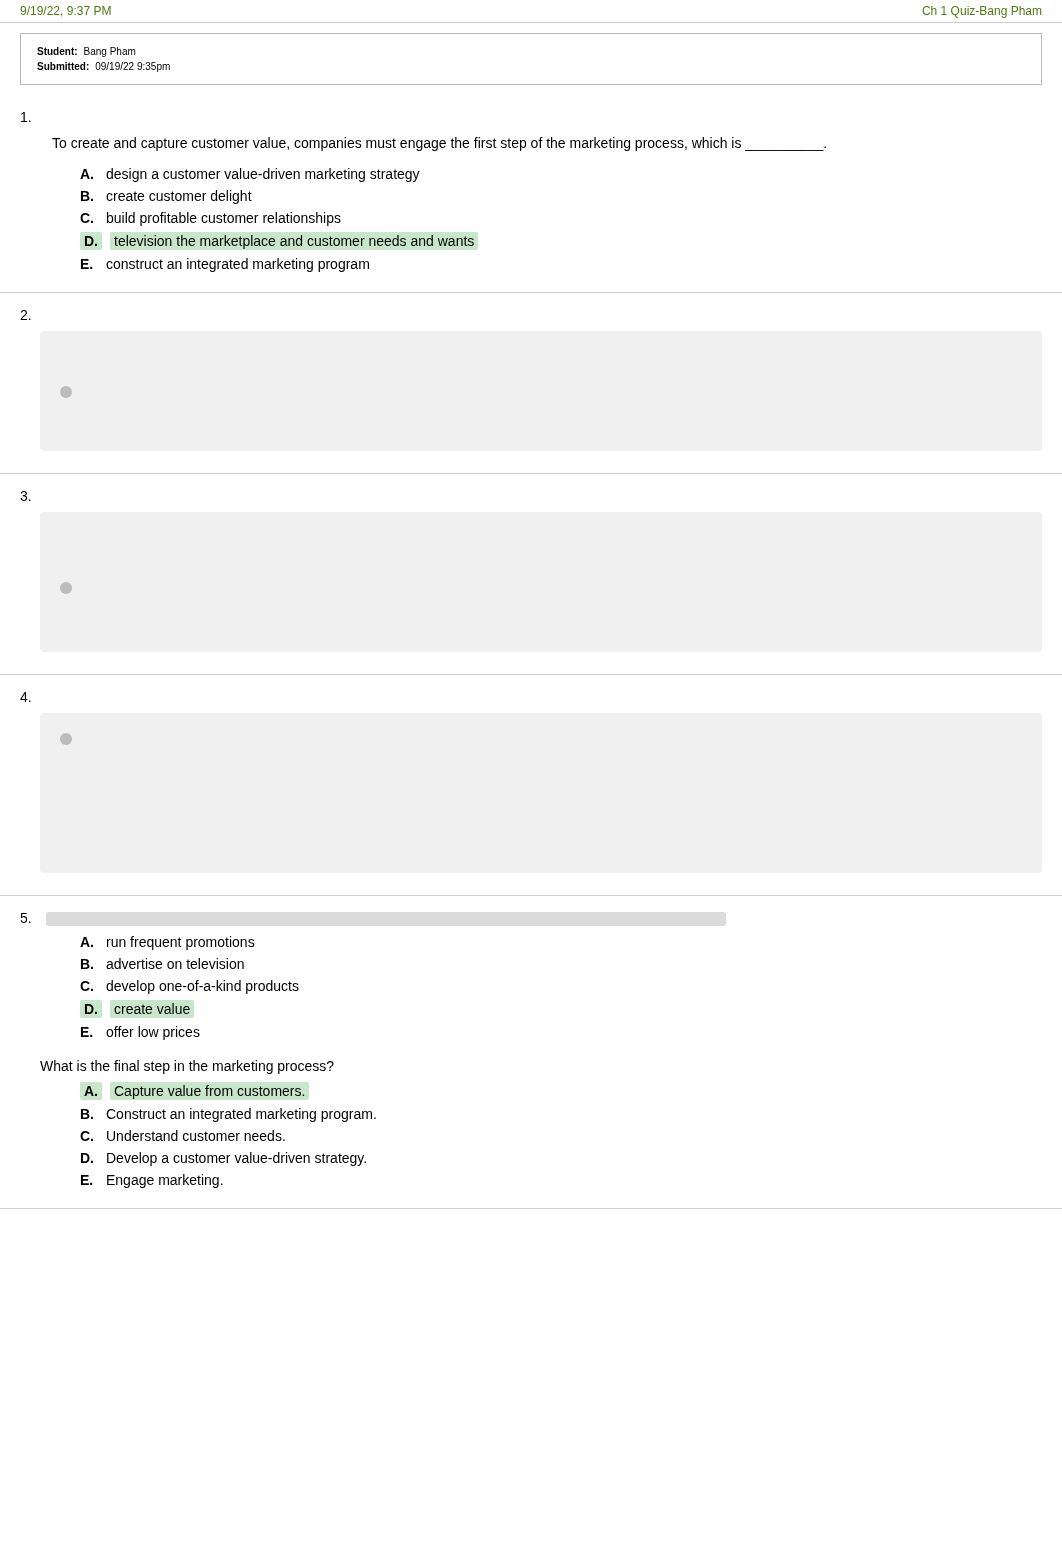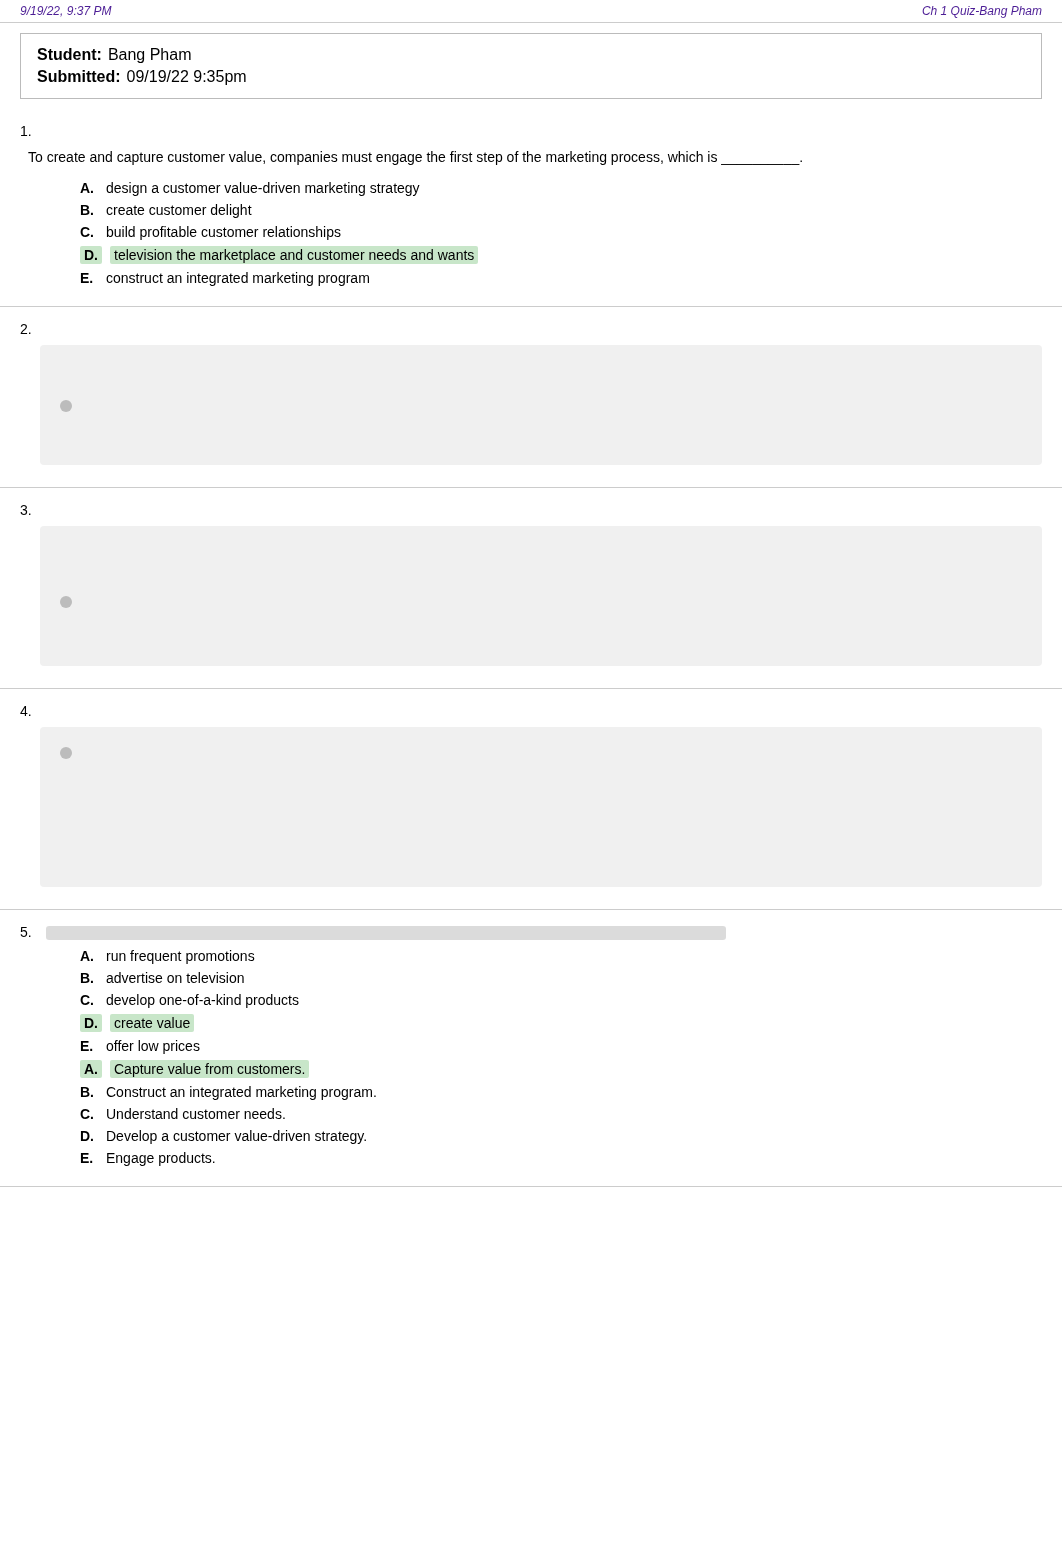--- a/index.html
+++ b/index.html
@@ -10,45 +10,44 @@
       color: #000;
       width: 1062px;
       min-height: 1556px;
     }
     .page-header {
       display: flex;
       justify-content: space-between;
       align-items: center;
       padding: 4px 20px;
       font-size: 12px;
-      color: #4c1d95;
+      color: #4d7c0f;
       border-bottom: 1px solid #ccc;
-      font-style: italic;
     }
     .info-block {
       border: 1px solid #bbb;
       margin: 10px 20px;
       padding: 12px 16px;
       display: flex;
       gap: 20px;
-      font-size: 16px;
+      font-size: 10px;
     }
     .info-block .col { display: flex; flex-direction: column; gap: 4px; }
     .info-block .row { display: flex; gap: 6px; }
     .info-block strong { font-weight: bold; }
     .question-block {
       border-bottom: 1px solid #ccc;
       padding: 14px 20px 14px 20px;
     }
     .question-number {
       font-size: 14px;
       margin-bottom: 8px;
     }
     .question-text {
-      margin-left: 8px;
+      margin-left: 32px;
       margin-bottom: 12px;
       line-height: 1.5;
     }
     .options {
       margin-left: 60px;
     }
     .option-row {
       display: flex;
       align-items: flex-start;
       margin-bottom: 6px;
@@ -186,35 +185,36 @@
     <div class="option-row">
       <span class="option-letter option-highlight">D.</span>
       <span class="option-highlight">create value</span>
     </div>
     <div class="option-row">
       <span class="option-letter">E.</span>
       <span>offer low prices</span>
     </div>
   </div>
 
+  <div class="section-label" style="margin-top:18px;">What is the final step in the marketing process?</div>
   <div class="options">
     <div class="option-row">
       <span class="option-letter option-highlight">A.</span>
       <span class="option-highlight">Capture value from customers.</span>
     </div>
     <div class="option-row">
       <span class="option-letter">B.</span>
       <span>Construct an integrated marketing program.</span>
     </div>
     <div class="option-row">
       <span class="option-letter">C.</span>
       <span>Understand customer needs.</span>
     </div>
     <div class="option-row">
       <span class="option-letter">D.</span>
       <span>Develop a customer value-driven strategy.</span>
     </div>
     <div class="option-row">
       <span class="option-letter">E.</span>
-      <span>Engage products.</span>
+      <span>Engage marketing.</span>
     </div>
   </div>
 </div>
 
 </body></html>

